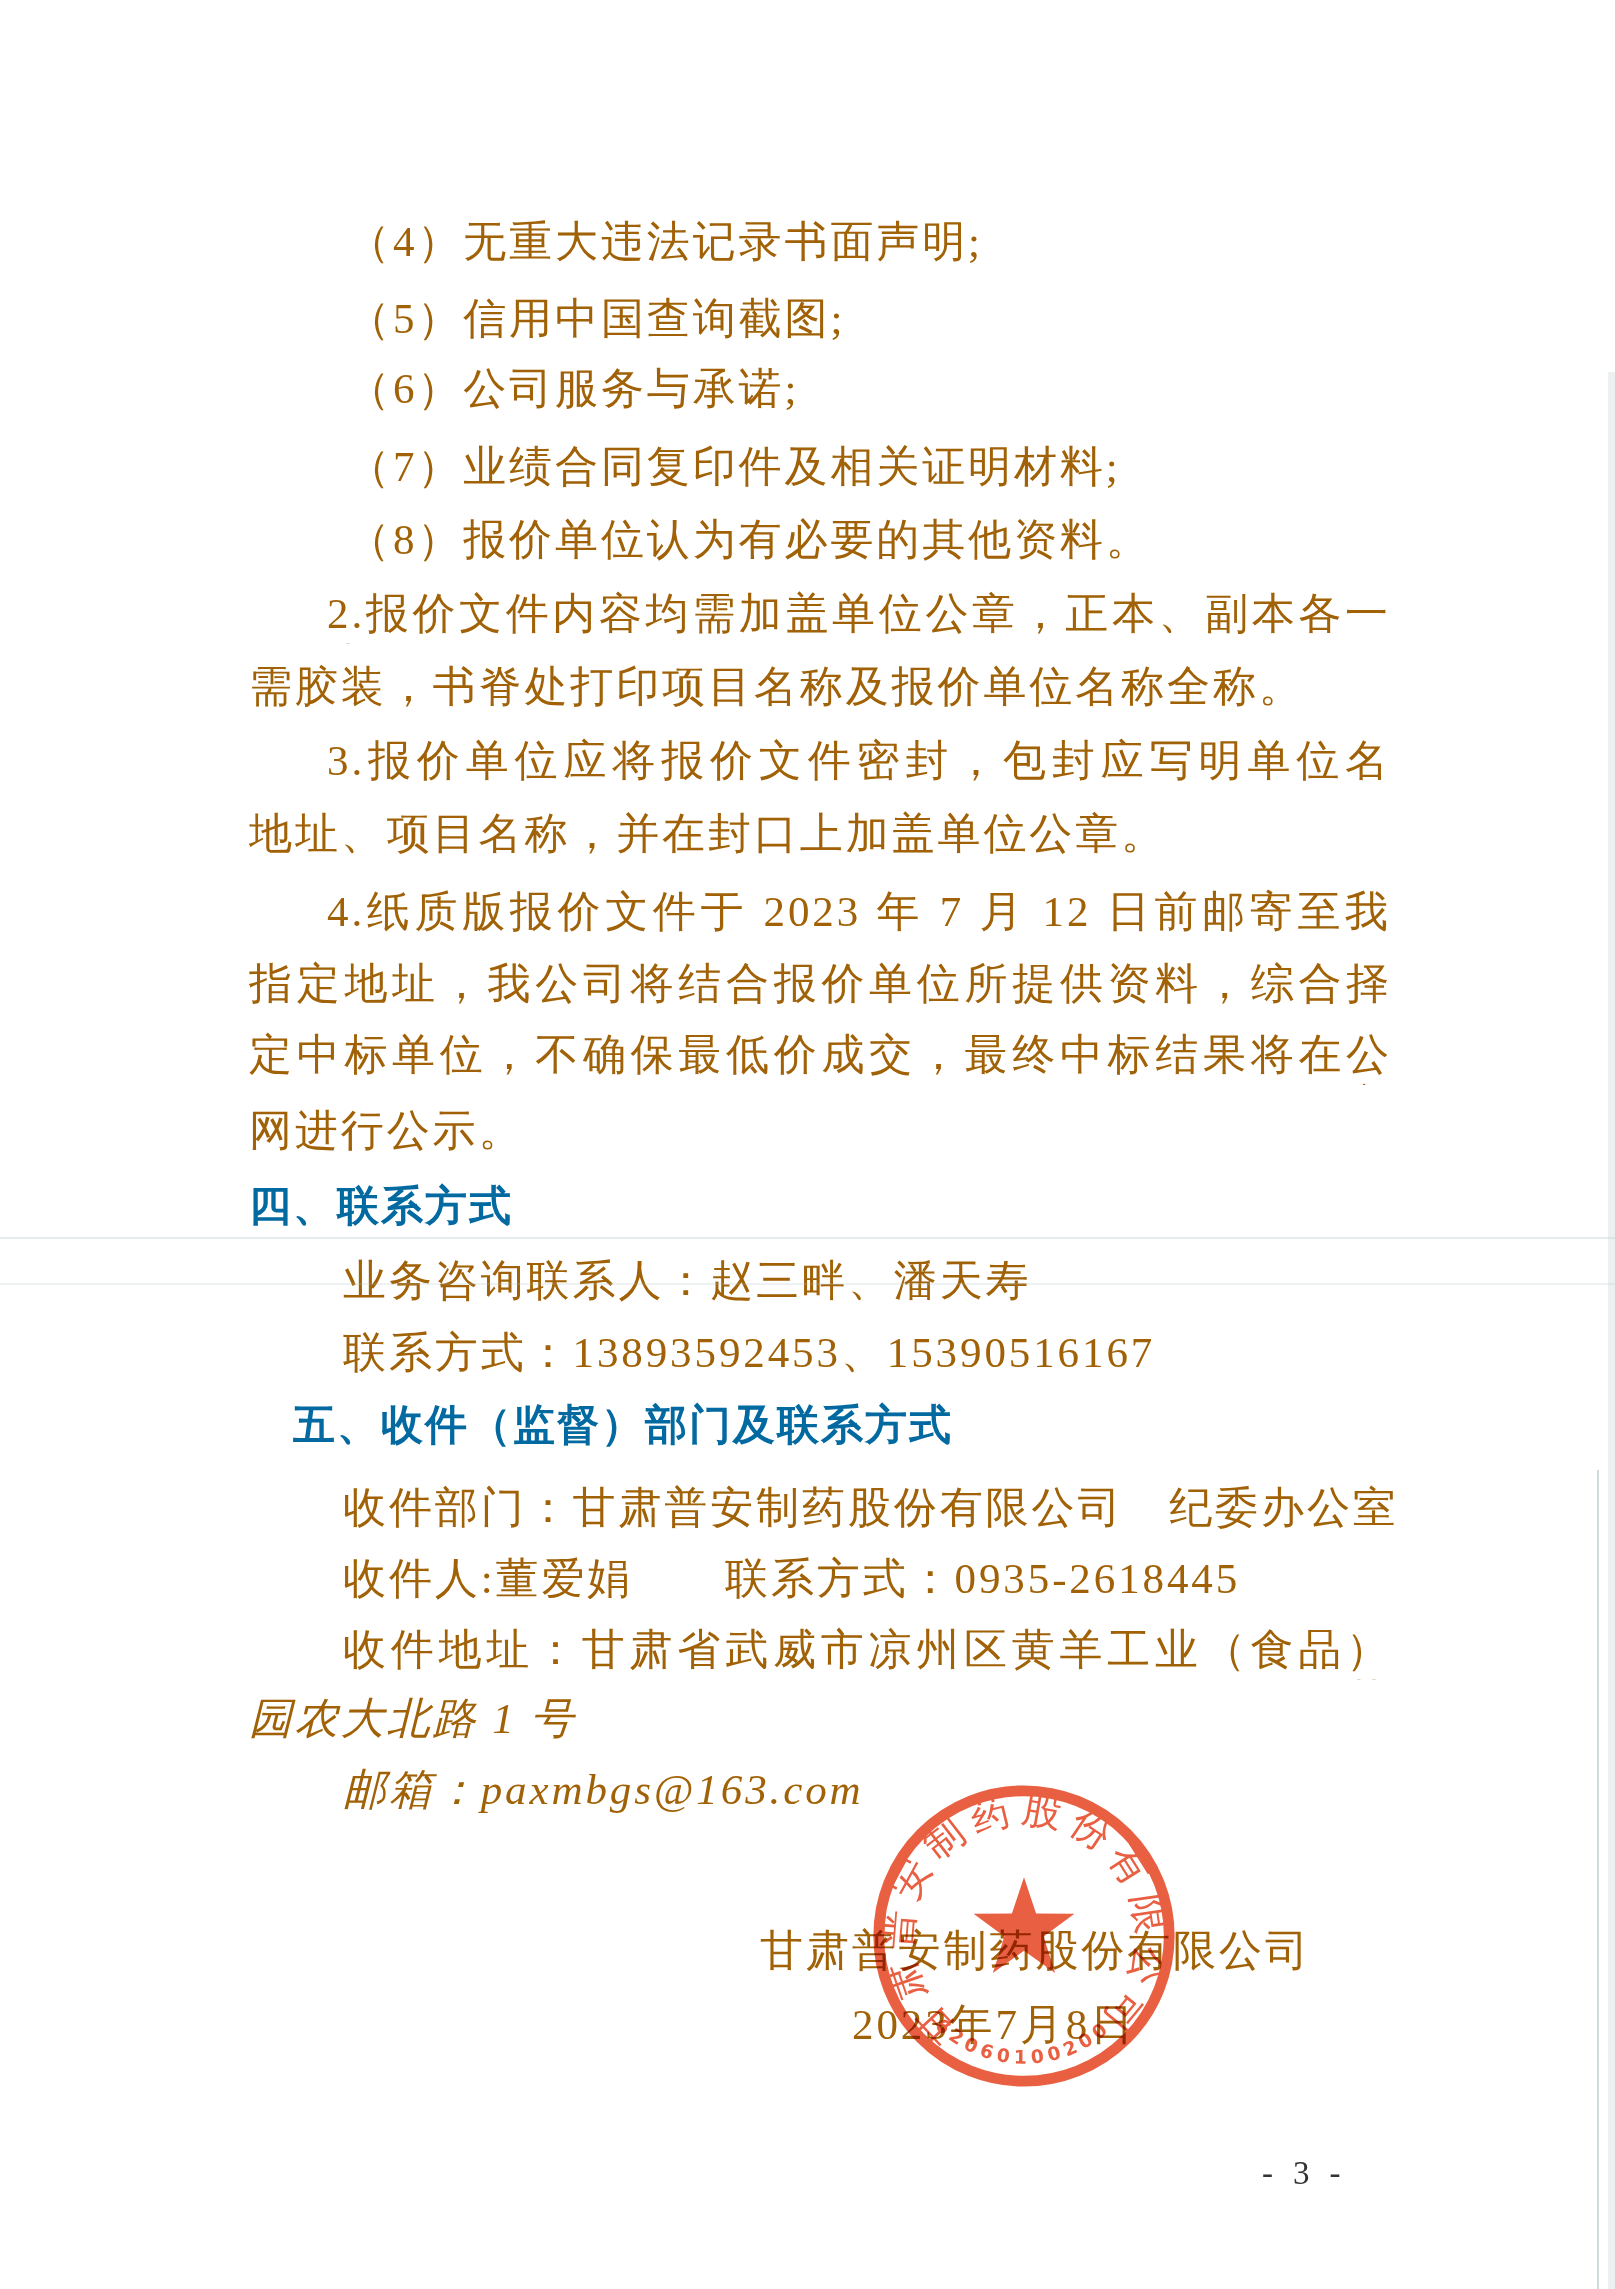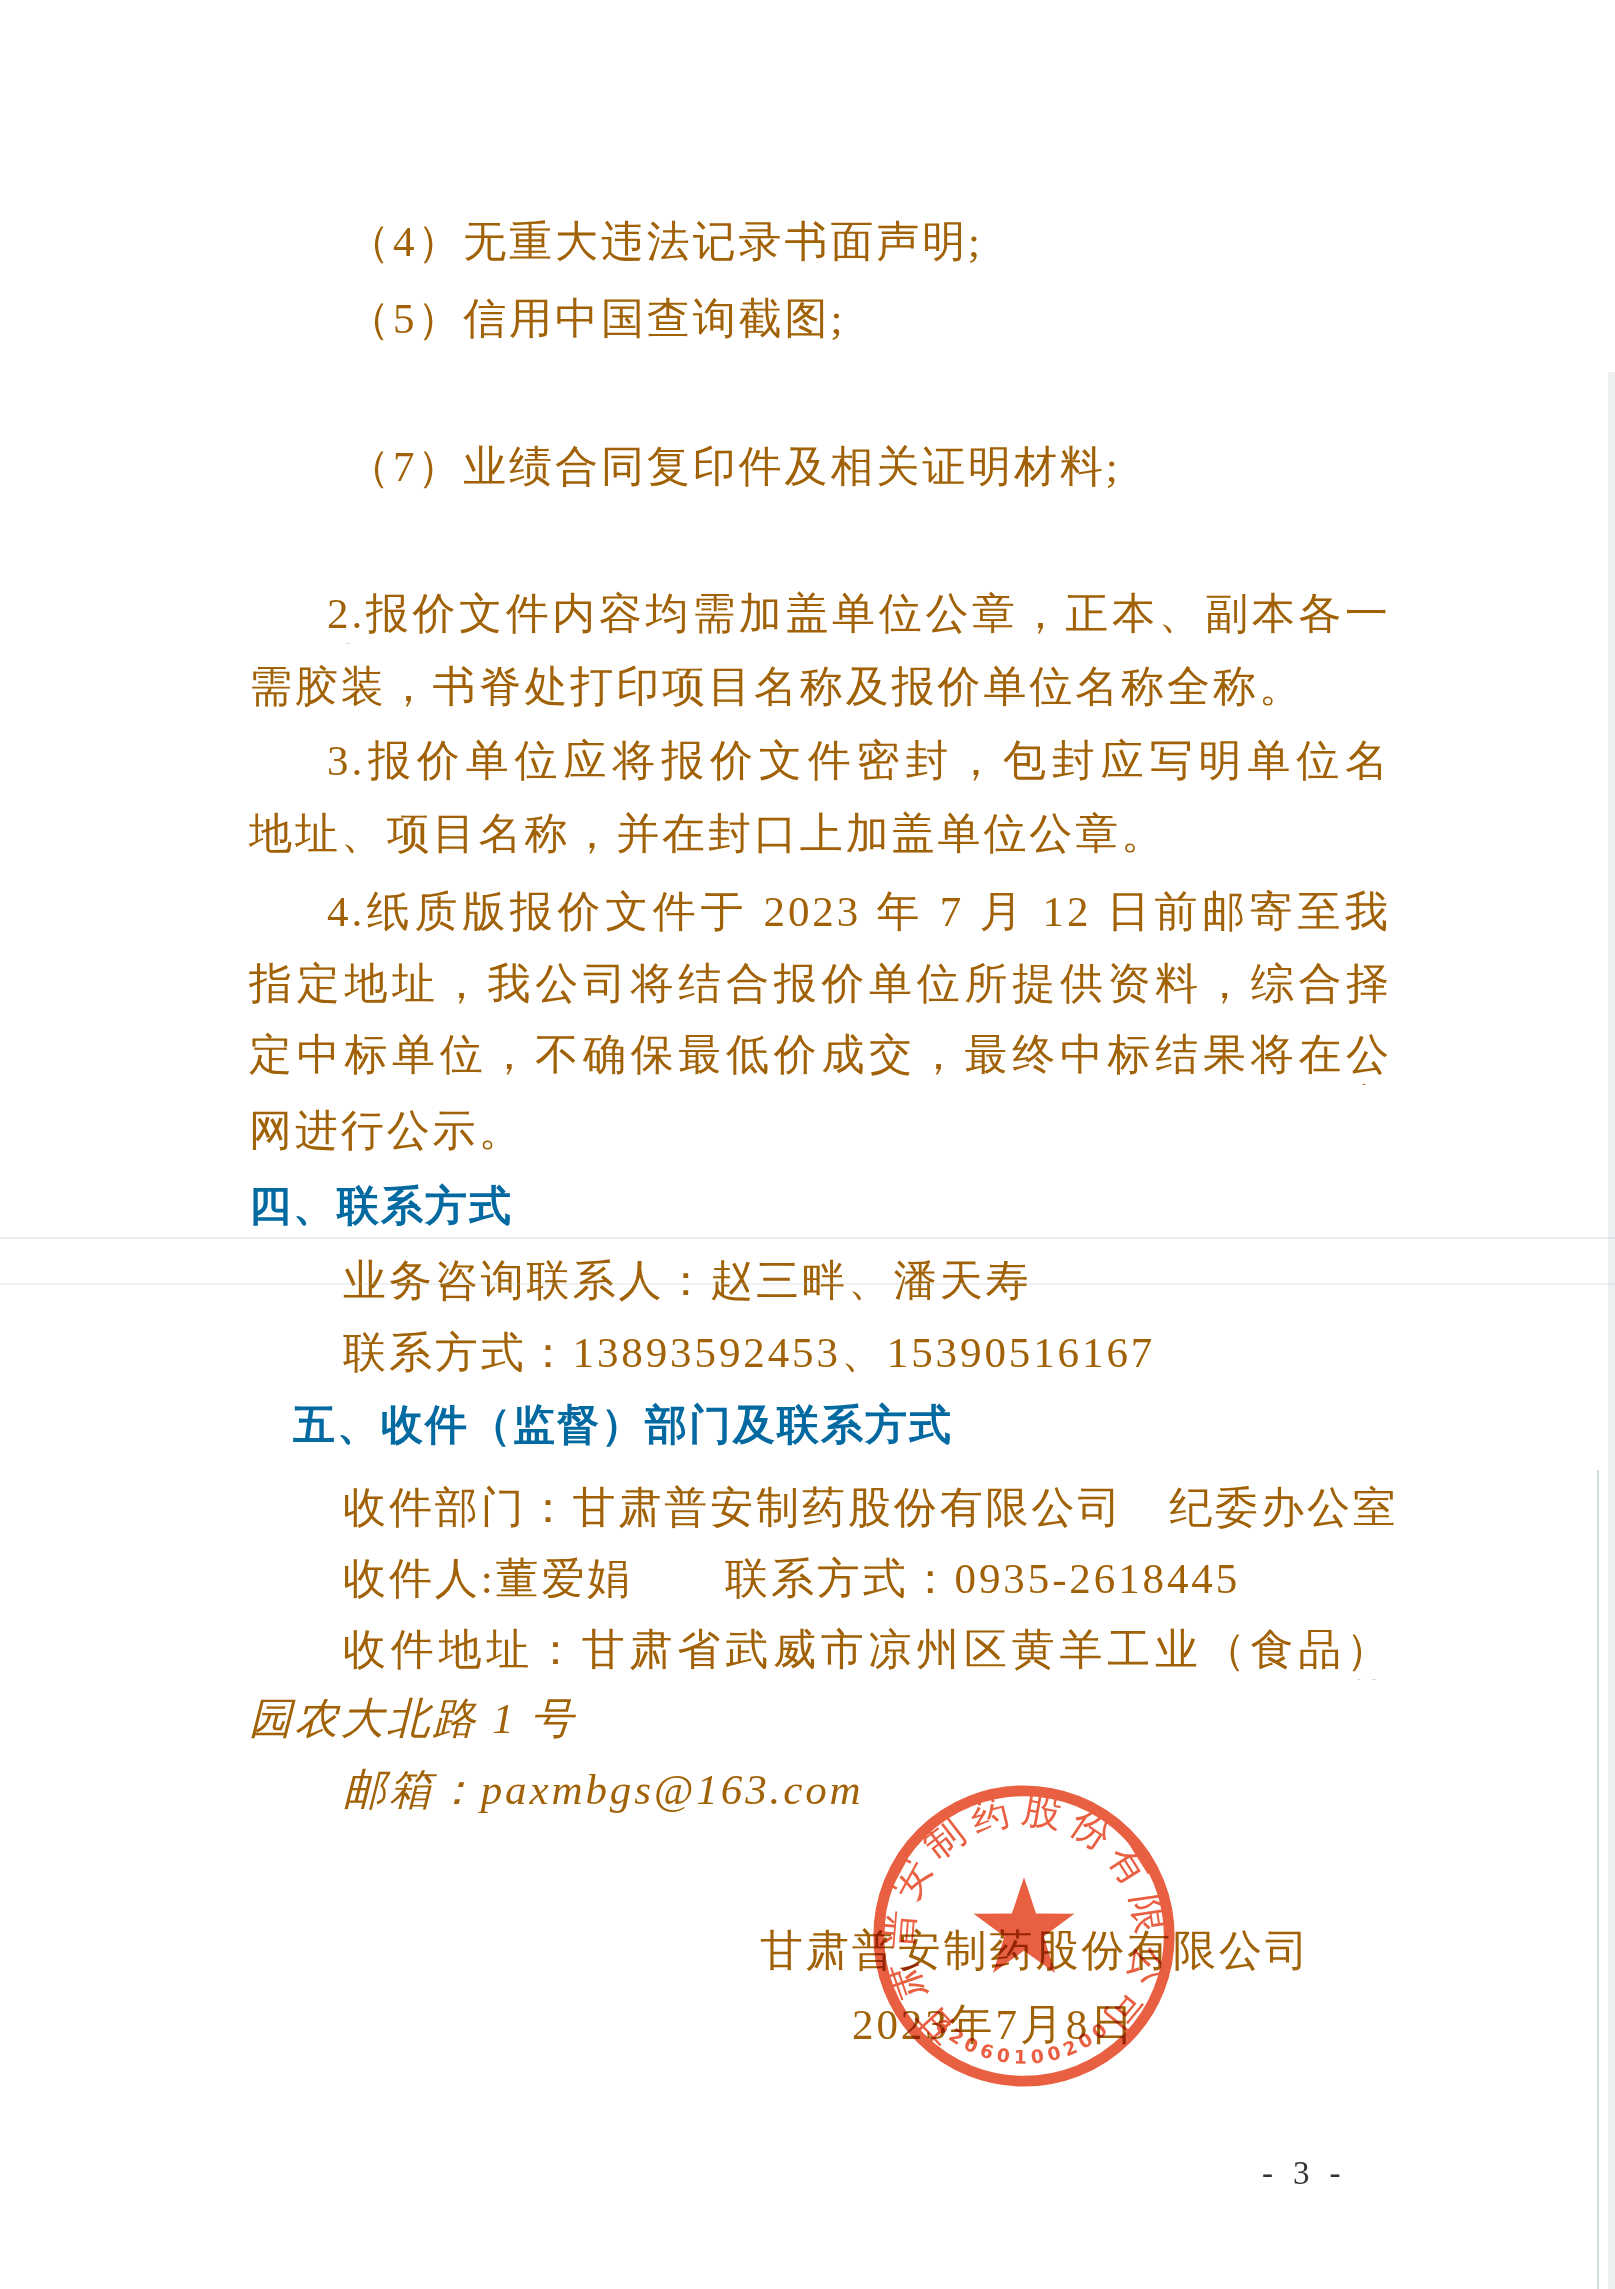--- a/index.html
+++ b/index.html
@@ -53,21 +53,23 @@
     opacity:0.92;
   }
 </style>
 </head>
 <body>
 
 <div class="page">
 
   <div class="line" style="left:347px;top:217px;">（4）无重大违法记录书面声明;</div>
   <div class="line" style="left:347px;top:294px;">（5）信用中国查询截图;</div>
+  <div class="line" style="left:347px;top:364px;">（6）公司服务与承诺;</div>
   <div class="line" style="left:347px;top:442px;">（7）业绩合同复印件及相关证明材料;</div>
+  <div class="line" style="left:347px;top:515px;">（8）报价单位认为有必要的其他资料。</div>
 
   <div class="line justify" style="left:327px;top:589px;width:1064px;">2.报价文件内容均需加盖单位公章，正本、副本各一本，</div>
   <div class="line" style="left:249px;top:662px;">需胶装，书脊处打印项目名称及报价单位名称全称。</div>
 
   <div class="line justify" style="left:327px;top:736px;width:1064px;">3.报价单位应将报价文件密封，包封应写明单位名称、</div>
   <div class="line" style="left:249px;top:809px;">地址、项目名称，并在封口上加盖单位公章。</div>
 
   <div class="line justify" style="left:327px;top:887px;width:1064px;">4.纸质版报价文件于 2023 年 7 月 12 日前邮寄至我公司</div>
   <div class="line justify" style="left:249px;top:959px;width:1143px;">指定地址，我公司将结合报价单位所提供资料，综合择优确</div>
   <div class="line justify" style="left:249px;top:1030px;width:1143px;">定中标单位，不确保最低价成交，最终中标结果将在公司官</div>

